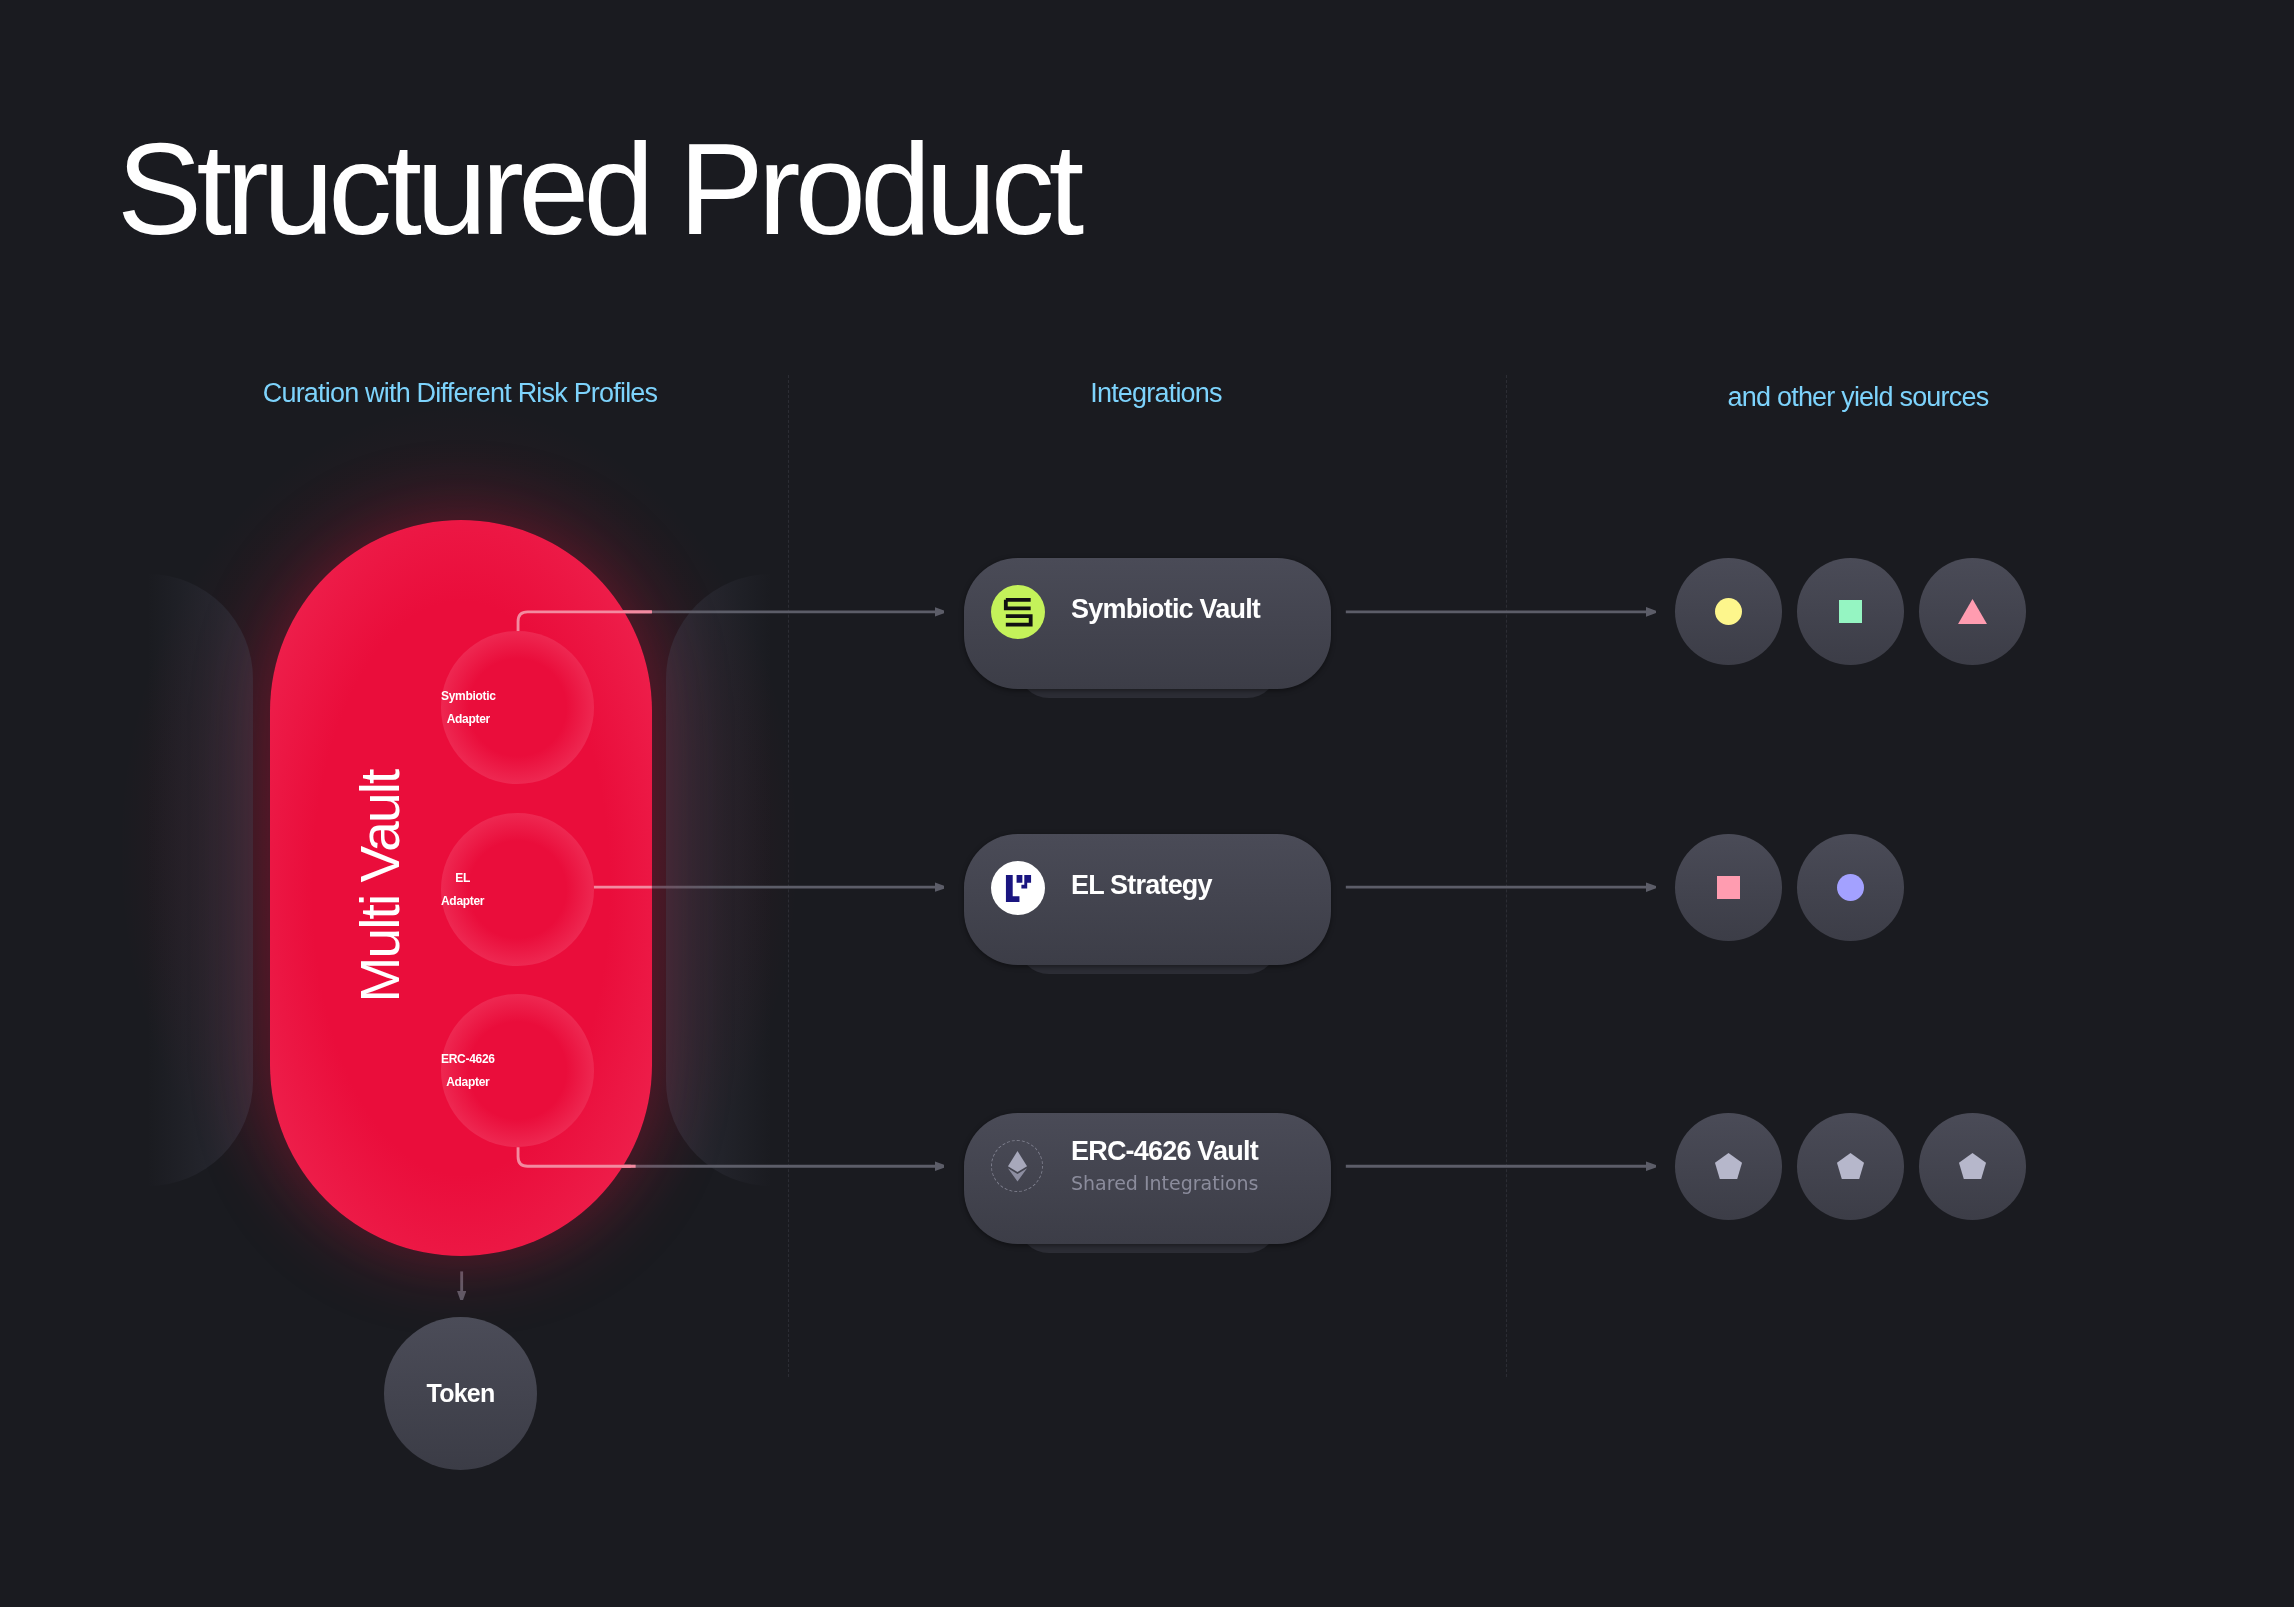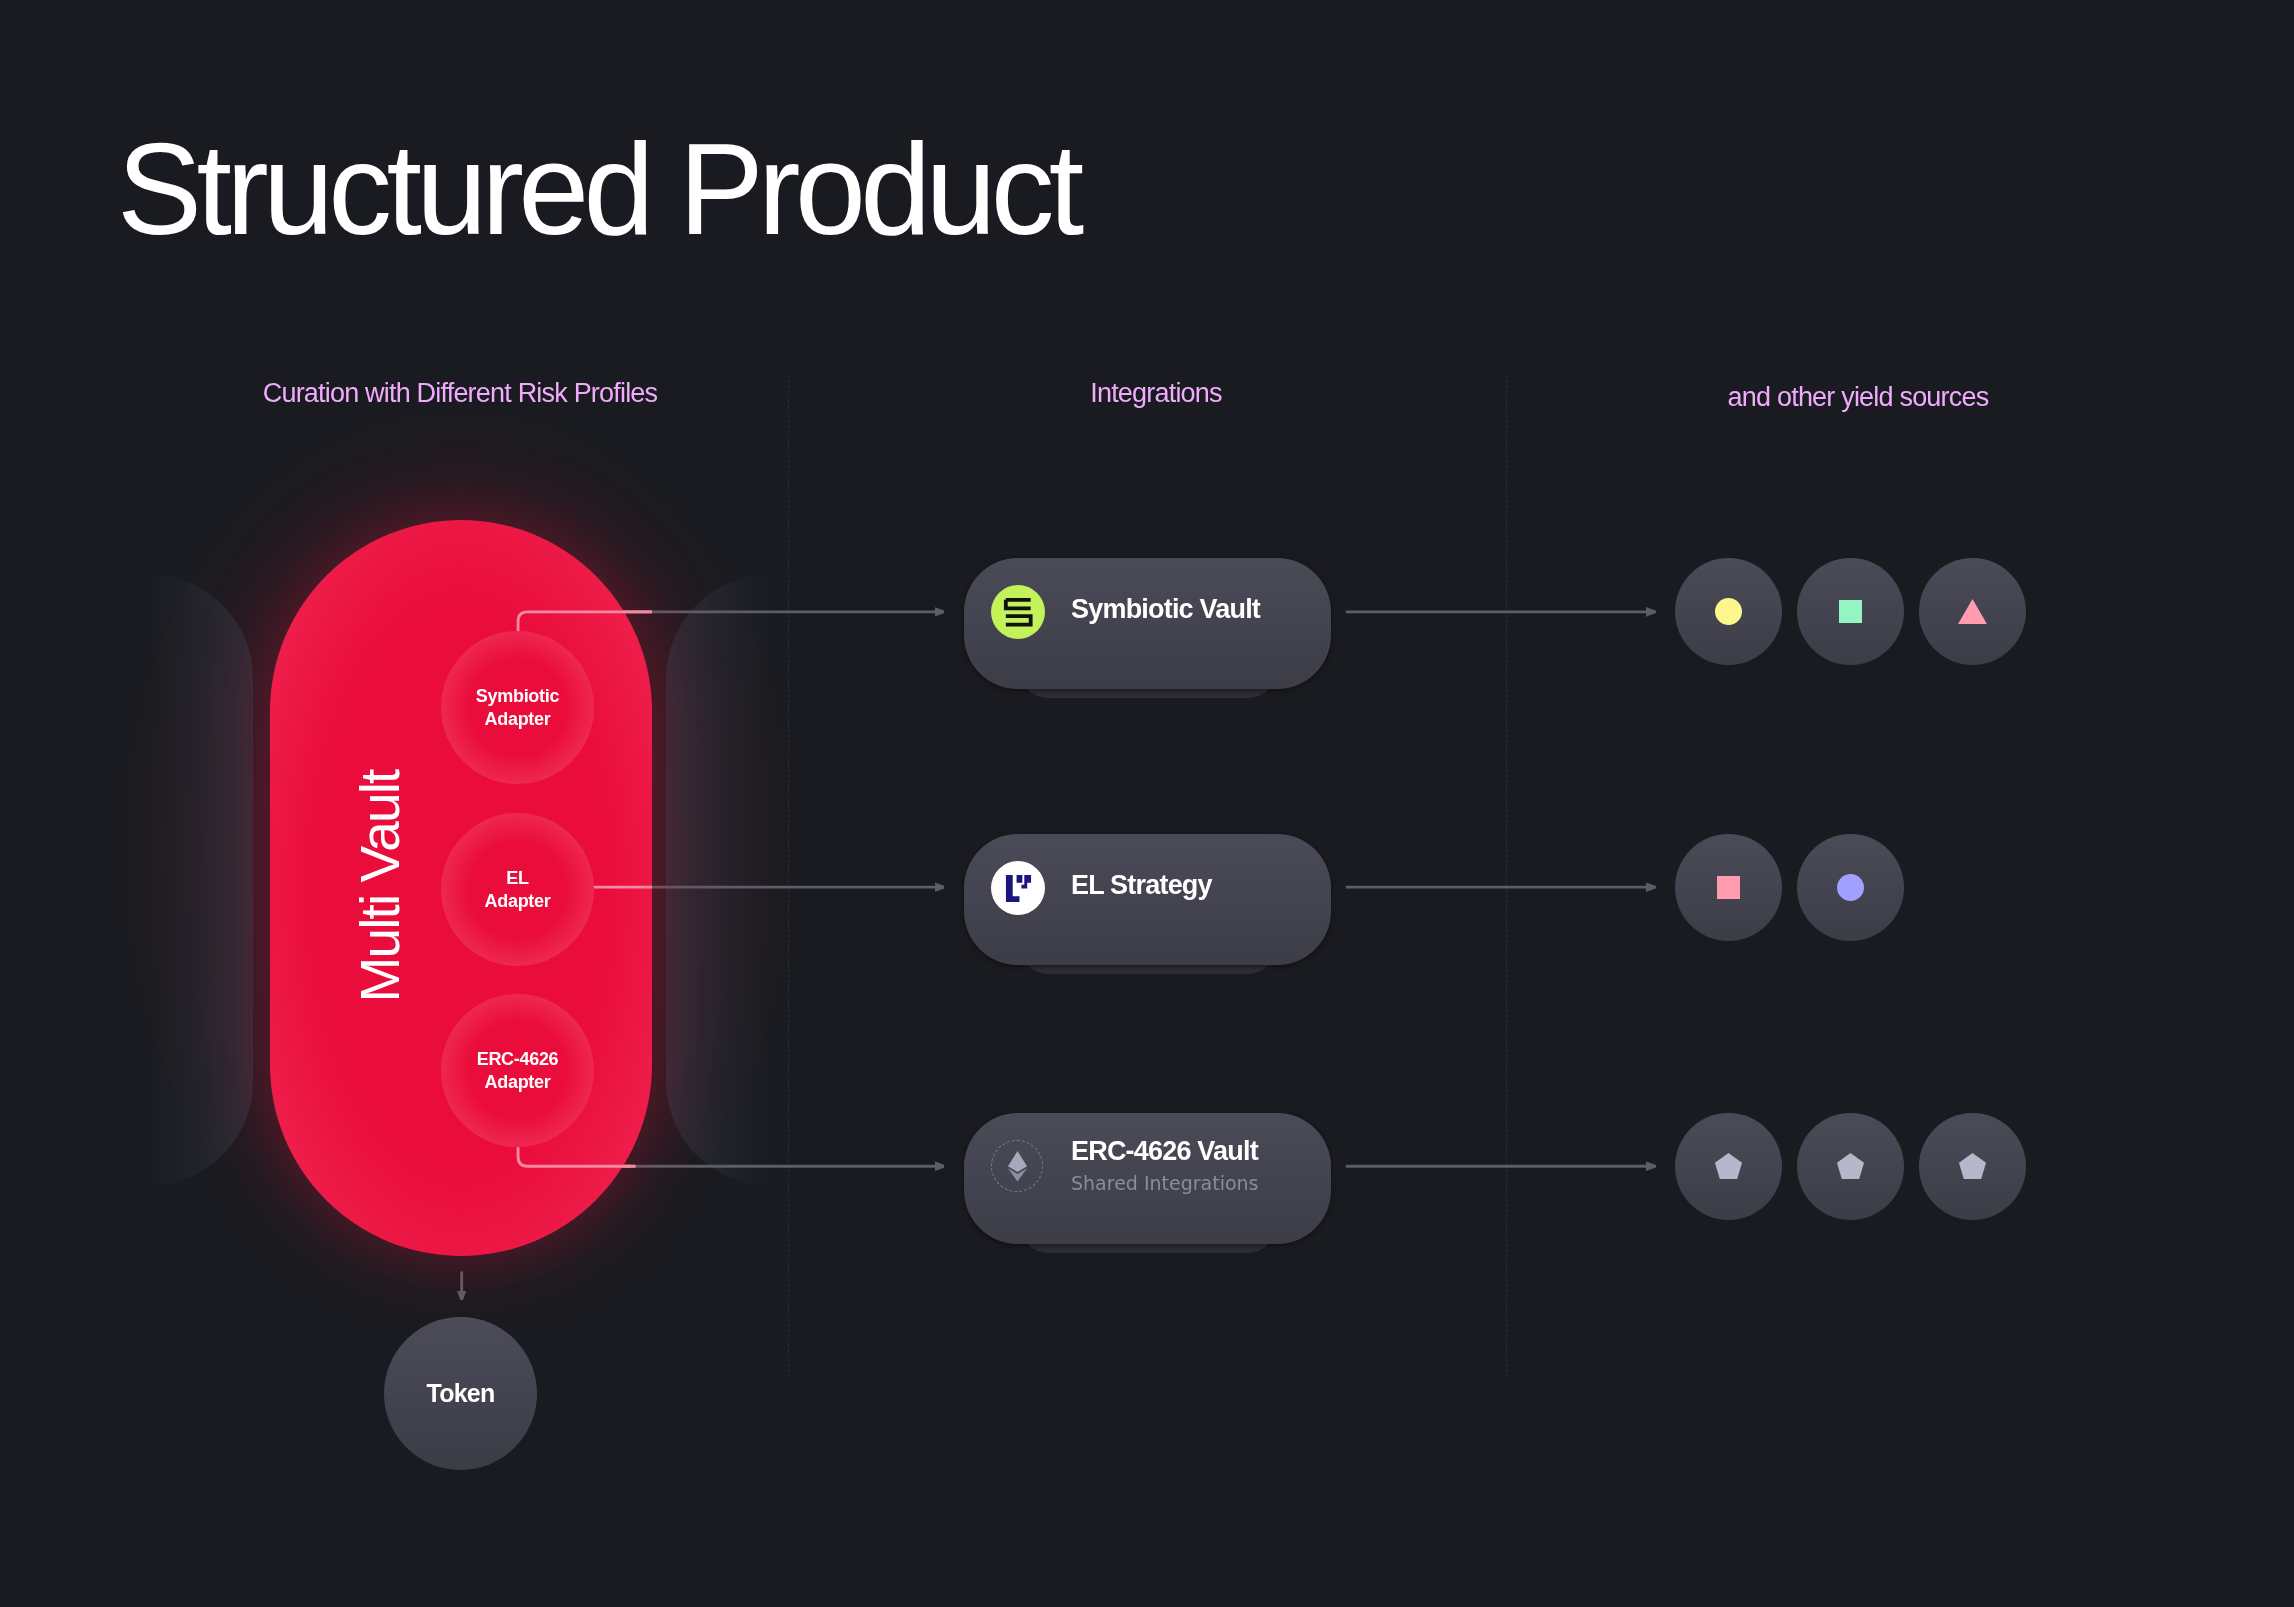--- a/index.html
+++ b/index.html
@@ -14,21 +14,21 @@
 
   .title {
     left: 117px; top: 124px;
     font-size: 130px; letter-spacing: -5.7px; line-height: 1;
     font-weight: 400; white-space: nowrap;
     transform: scaleX(0.98); transform-origin: left top;
   }
 
   .col-head {
     font-size: 27px; letter-spacing: -0.8px; text-align: center;
-    line-height: 36px; color: #f0abfc;
+    line-height: 36px; color: #7dd3fc;
   }
   .h1 { left: 173px; width: 574px; top: 375px; }
   .h2 { left: 965px; width: 382px; top: 375px; }
   .h3 { left: 1571px; width: 574px; top: 379px; }
 
   .divider {
     top: 375px; height: 1002px; width: 0;
     border-left: 1.9px dashed #2c2d34;
   }
   .d1 { left: 788px; }
@@ -59,23 +59,23 @@
   }
   .vault-label {
     left: 237px; top: 858px; width: 287px; height: 57px;
     font-size: 55px; letter-spacing: -1.9px; line-height: 57px;
     text-align: center; white-space: nowrap;
     transform: rotate(-90deg); transform-origin: center;
   }
   .adapter {
     width: 153px; height: 153px; border-radius: 50%;
     background: radial-gradient(circle at center, #ea0d3b 45%, #f2476b 100%);
-    display: flex; align-items: center; justify-content: center;
+    display: flex; align-items: center; 
     text-align: center; font-weight: 700;
-    font-size: 18px; line-height: 23px; letter-spacing: -0.3px;
+    font-size: 12px; line-height: 23px; letter-spacing: -0.3px;
   }
   .a1 { left: 441px; top: 631px; }
   .a2 { left: 441px; top: 813px; }
   .a3 { left: 441px; top: 994px; }
 
   .token {
     left: 384px; top: 1317px; width: 153px; height: 153px; border-radius: 50%;
     background: linear-gradient(180deg, #4b4c58 0%, #3b3c46 100%);
     display: flex; align-items: center; justify-content: center;
     font-weight: 700; font-size: 25px; letter-spacing: -0.8px;

